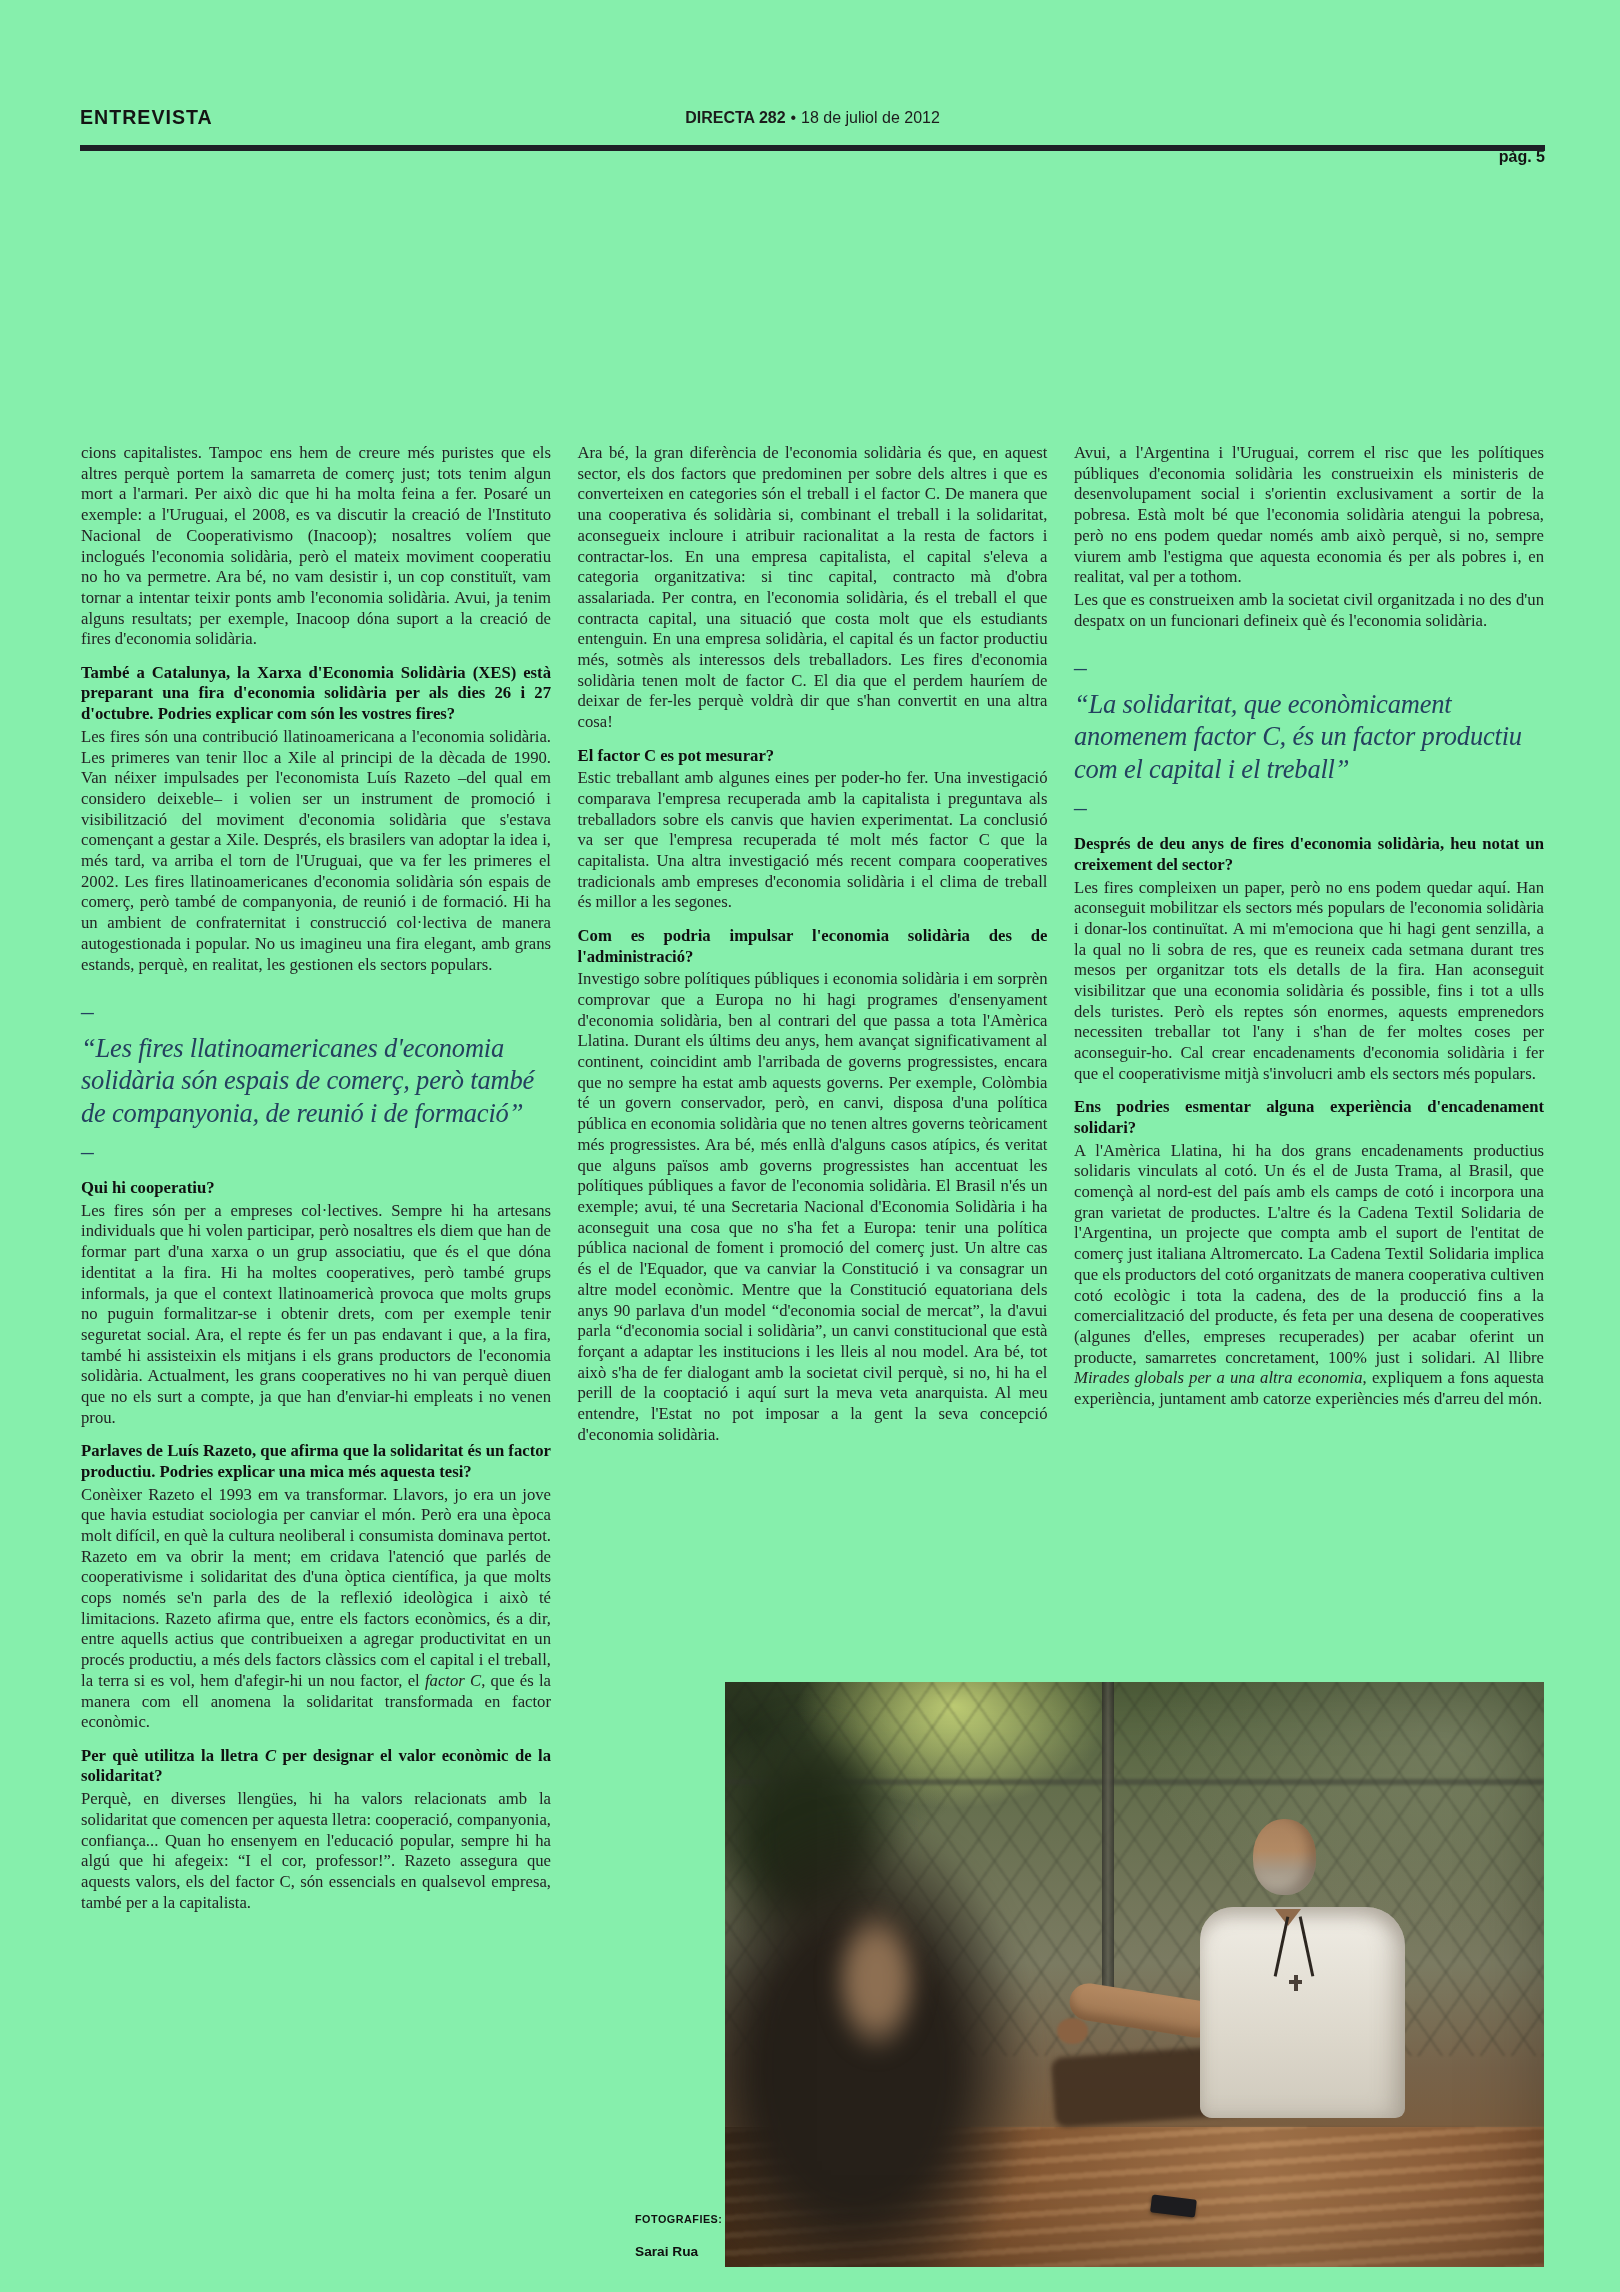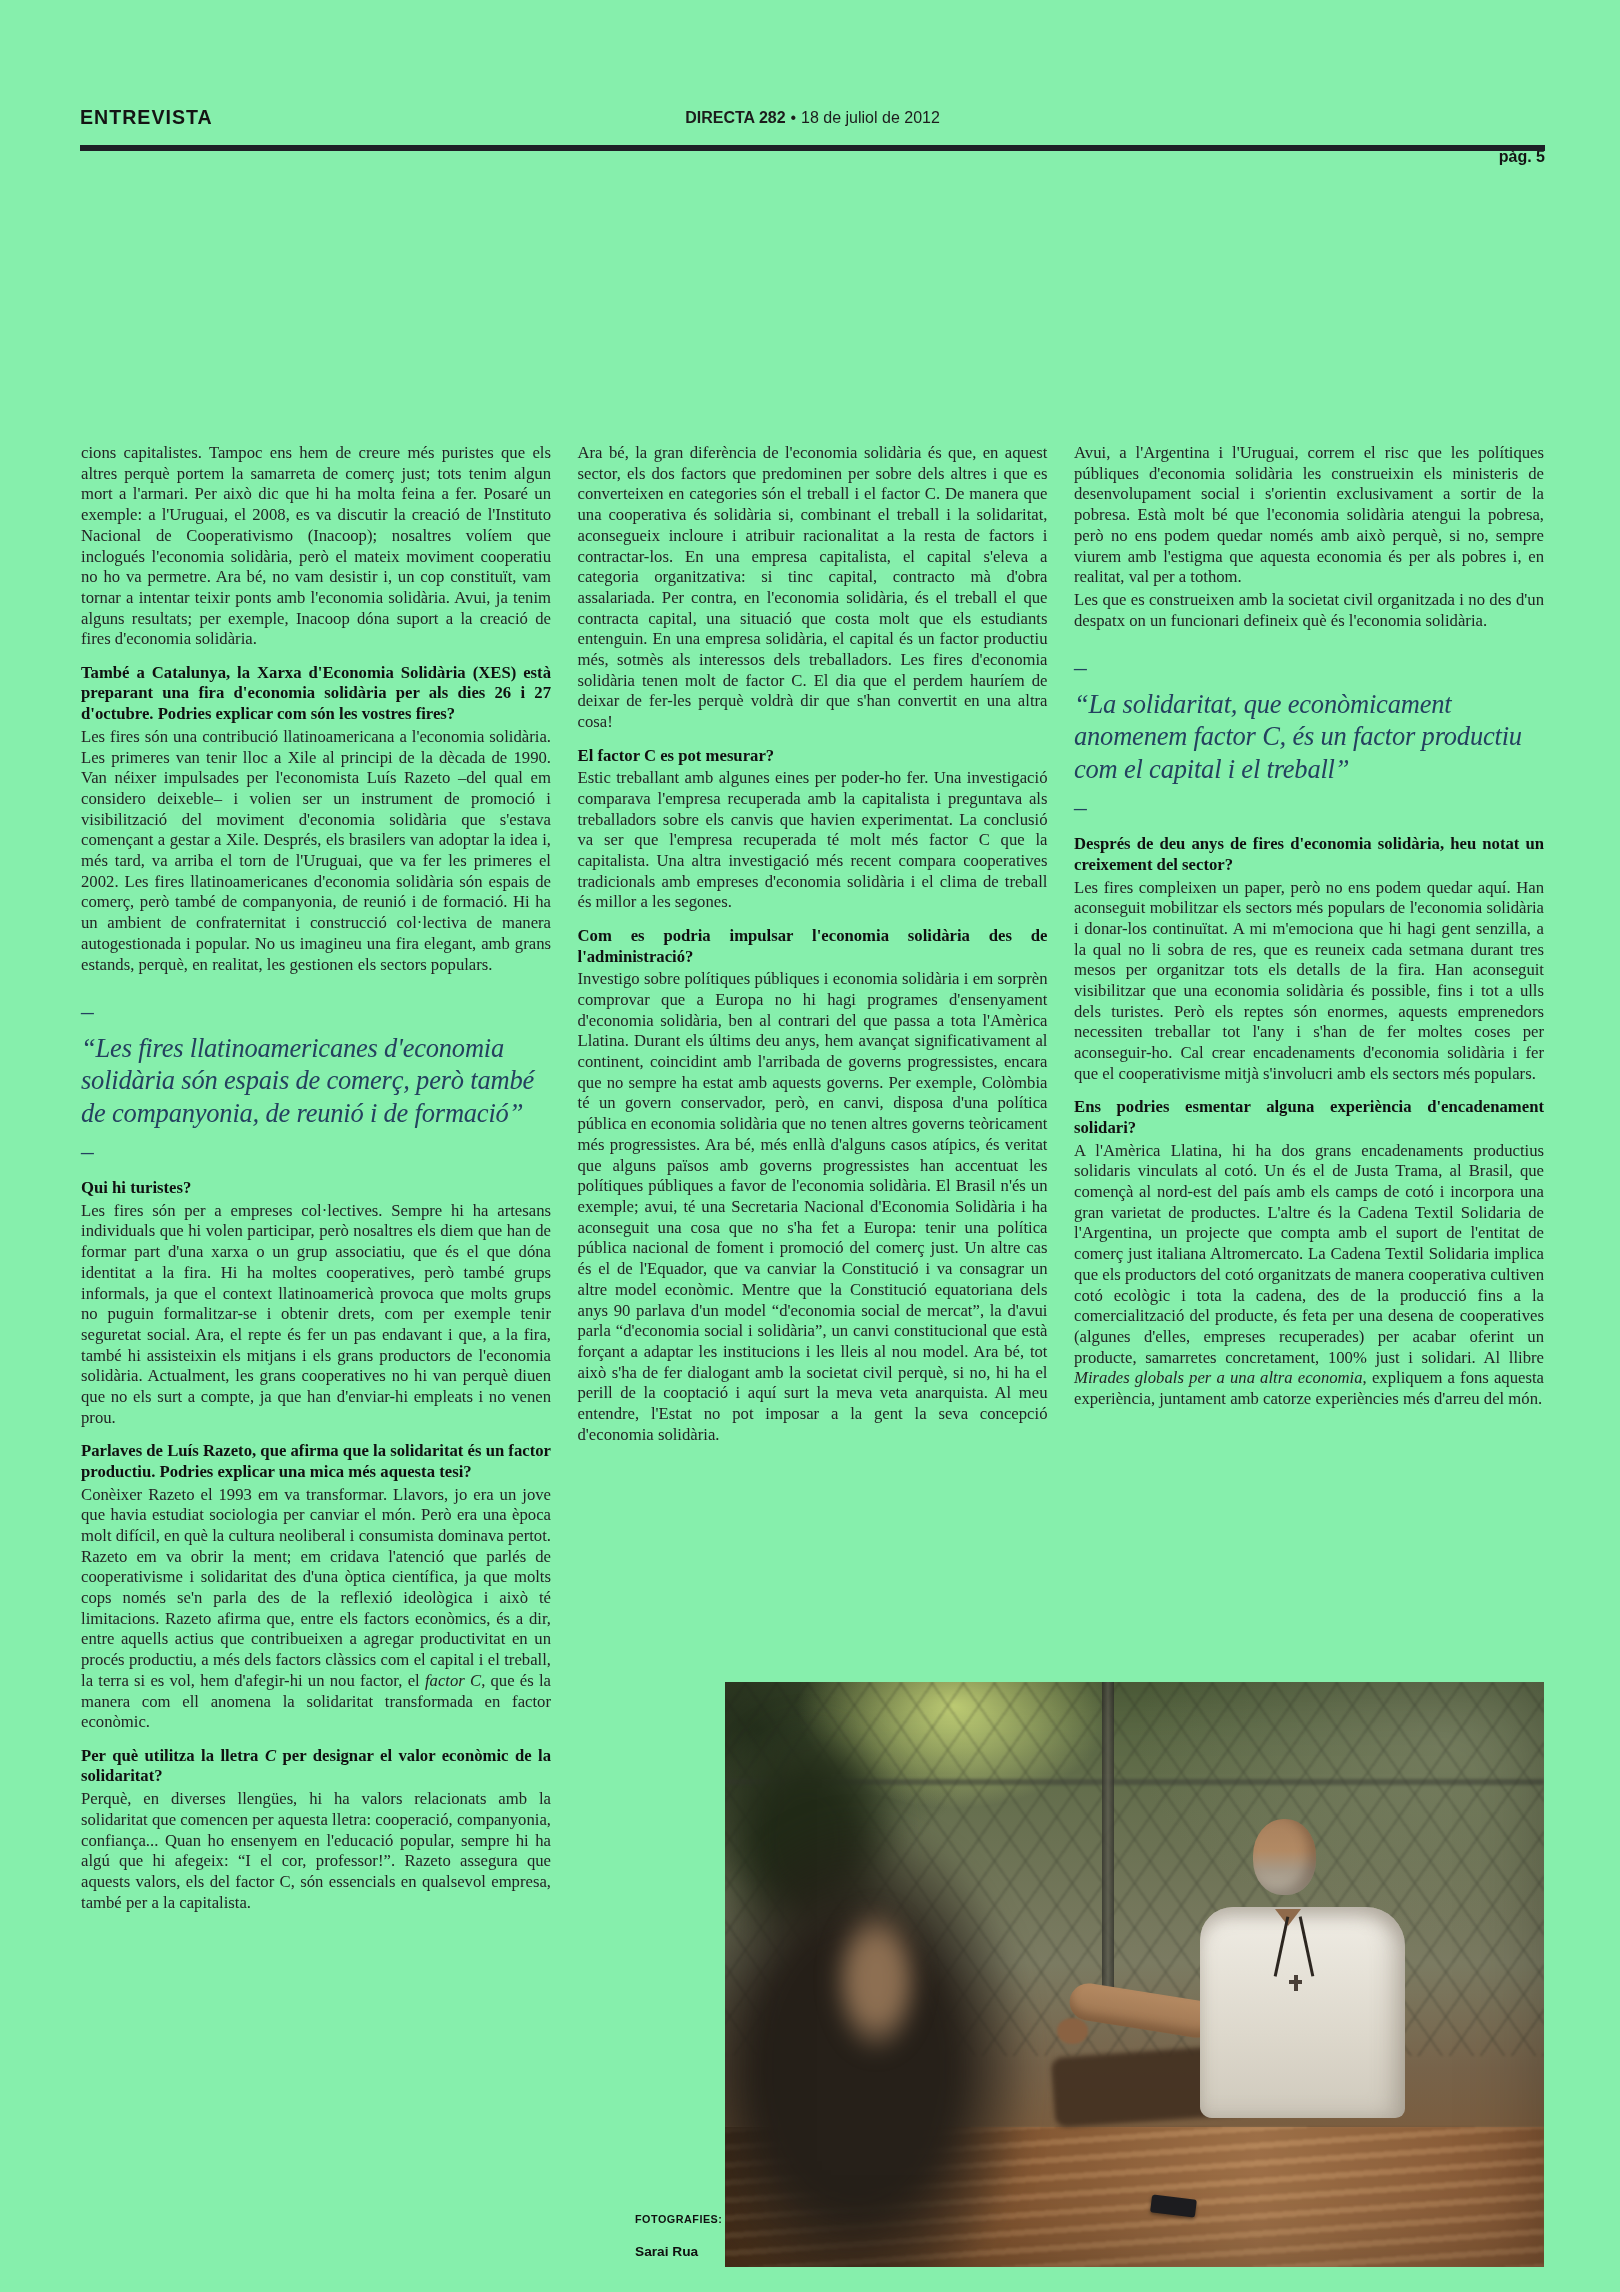--- a/index.html
+++ b/index.html
@@ -123,21 +123,21 @@
   <div class="columns">
     <div class="col" id="col-1">
         <p class="body-text">cions capitalistes. Tampoc ens hem de creure més puristes que els altres perquè portem la samarreta de comerç just; tots tenim algun mort a l'armari. Per això dic que hi ha molta feina a fer. Posaré un exemple: a l'Uruguai, el 2008, es va discutir la creació de l'Instituto Nacional de Cooperativismo (Inacoop); nosaltres volíem que inclogués l'economia solidària, però el mateix moviment cooperatiu no ho va permetre. Ara bé, no vam desistir i, un cop constituït, vam tornar a intentar teixir ponts amb l'economia solidària. Avui, ja tenim alguns resultats; per exemple, Inacoop dóna suport a la creació de fires d'economia solidària.</p>
         <h3 class="question">També a Catalunya, la Xarxa d'Economia Solidària (XES) està preparant una fira d'economia solidària per als dies 26 i 27 d'octubre. Podries explicar com són les vostres fires?</h3>
         <p class="body-text">Les fires són una contribució llatinoamericana a l'economia solidària. Les primeres van tenir lloc a Xile al principi de la dècada de 1990. Van néixer impulsades per l'economista Luís Razeto –del qual em considero deixeble– i volien ser un instrument de promoció i visibilització del moviment d'economia solidària que s'estava començant a gestar a Xile. Després, els brasilers van adoptar la idea i, més tard, va arriba el torn de l'Uruguai, que va fer les primeres el 2002. Les fires llatinoamericanes d'economia solidària són espais de comerç, però també de companyonia, de reunió i de formació. Hi ha un ambient de confraternitat i construcció col·lectiva de manera autogestionada i popular. No us imagineu una fira elegant, amb grans estands, perquè, en realitat, les gestionen els sectors populars.</p>
         <div class="pullquote">
           <div class="quote-dash">–</div>
           <div class="pullquote-text">“Les fires llatinoamericanes d'economia solidària són espais de comerç, però també de companyonia, de reunió i de formació”</div>
           <div class="quote-dash bottom">–</div>
         </div>
-        <h3 class="question">Qui hi turistes?</h3>
+        <h3 class="question">Qui hi cooperatiu?</h3>
         <p class="body-text">Les fires són per a empreses col·lectives. Sempre hi ha artesans individuals que hi volen participar, però nosaltres els diem que han de formar part d'una xarxa o un grup associatiu, que és el que dóna identitat a la fira. Hi ha moltes cooperatives, però també grups informals, ja que el context llatinoamericà provoca que molts grups no puguin formalitzar-se i obtenir drets, com per exemple tenir seguretat social. Ara, el repte és fer un pas endavant i que, a la fira, també hi assisteixin els mitjans i els grans productors de l'economia solidària. Actualment, les grans cooperatives no hi van perquè diuen que no els surt a compte, ja que han d'enviar-hi empleats i no venen prou.</p>
         <h3 class="question">Parlaves de Luís Razeto, que afirma que la solidaritat és un factor productiu. Podries explicar una mica més aquesta tesi?</h3>
         <p class="body-text">Conèixer Razeto el 1993 em va transformar. Llavors, jo era un jove que havia estudiat sociologia per canviar el món. Però era una època molt difícil, en què la cultura neoliberal i consumista dominava pertot. Razeto em va obrir la ment; em cridava l'atenció que parlés de cooperativisme i solidaritat des d'una òptica científica, ja que molts cops només se'n parla des de la reflexió ideològica i això té limitacions. Razeto afirma que, entre els factors econòmics, és a dir, entre aquells actius que contribueixen a agregar productivitat en un procés productiu, a més dels factors clàssics com el capital i el treball, la terra si es vol, hem d'afegir-hi un nou factor, el <em>factor C</em>, que és la manera com ell anomena la solidaritat transformada en factor econòmic.</p>
         <h3 class="question">Per què utilitza la lletra <em>C</em> per designar el valor econòmic de la solidaritat?</h3>
         <p class="body-text">Perquè, en diverses llengües, hi ha valors relacionats amb la solidaritat que comencen per aquesta lletra: cooperació, companyonia, confiança... Quan ho ensenyem en l'educació popular, sempre hi ha algú que hi afegeix: “I el cor, professor!”. Razeto assegura que aquests valors, els del factor C, són essencials en qualsevol empresa, també per a la capitalista.</p>
       </div>
     <div class="col" id="col-2">
         <p class="body-text">Ara bé, la gran diferència de l'economia solidària és que, en aquest sector, els dos factors que predominen per sobre dels altres i que es converteixen en categories són el treball i el factor C. De manera que una cooperativa és solidària si, combinant el treball i la solidaritat, aconsegueix incloure i atribuir racionalitat a la resta de factors i contractar-los. En una empresa capitalista, el capital s'eleva a categoria organitzativa: si tinc capital, contracto mà d'obra assalariada. Per contra, en l'economia solidària, és el treball el que contracta capital, una situació que costa molt que els estudiants entenguin. En una empresa solidària, el capital és un factor productiu més, sotmès als interessos dels treballadors. Les fires d'economia solidària tenen molt de factor C. El dia que el perdem hauríem de deixar de fer-les perquè voldrà dir que s'han convertit en una altra cosa!</p>
         <h3 class="question">El factor C es pot mesurar?</h3>
         <p class="body-text">Estic treballant amb algunes eines per poder-ho fer. Una investigació comparava l'empresa recuperada amb la capitalista i preguntava als treballadors sobre els canvis que havien experimentat. La conclusió va ser que l'empresa recuperada té molt més factor C que la capitalista. Una altra investigació més recent compara cooperatives tradicionals amb empreses d'economia solidària i el clima de treball és millor a les segones.</p>

